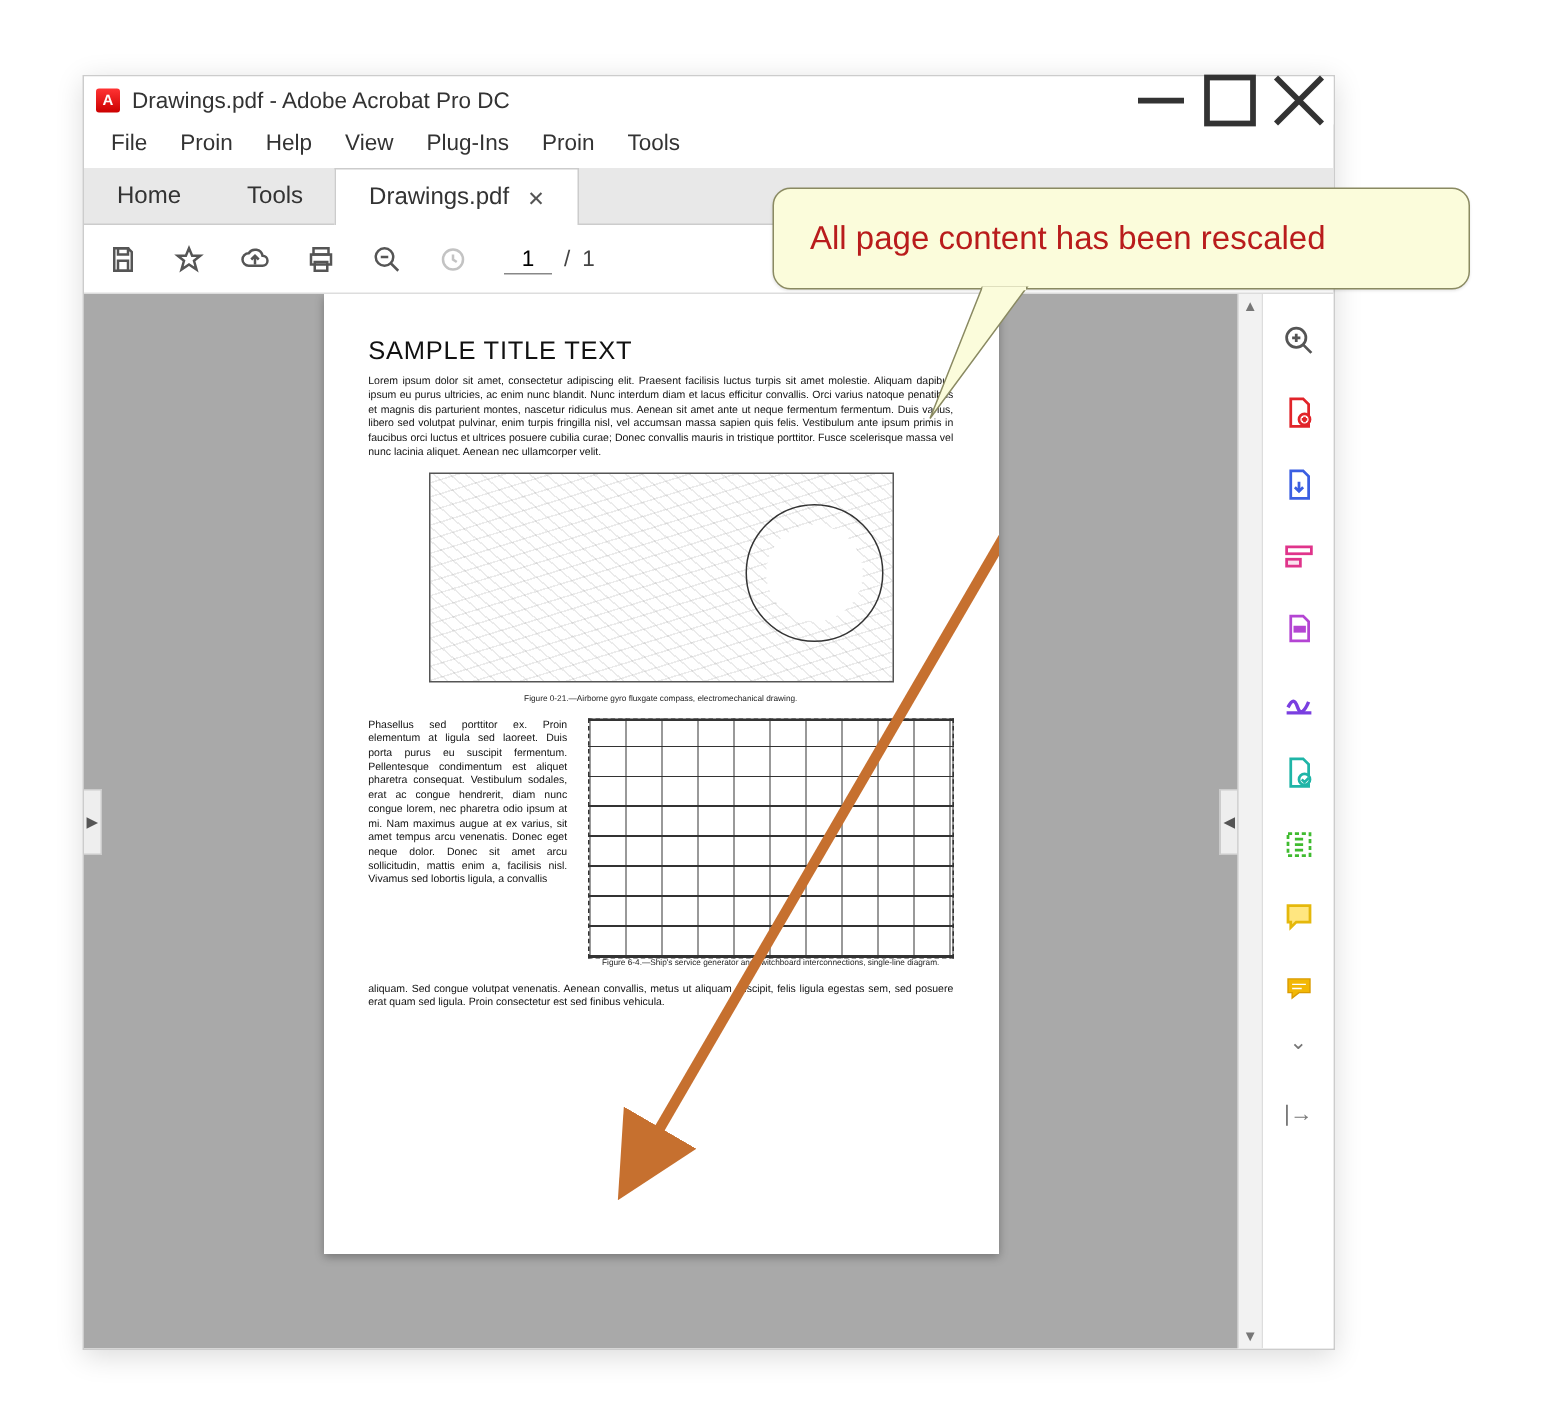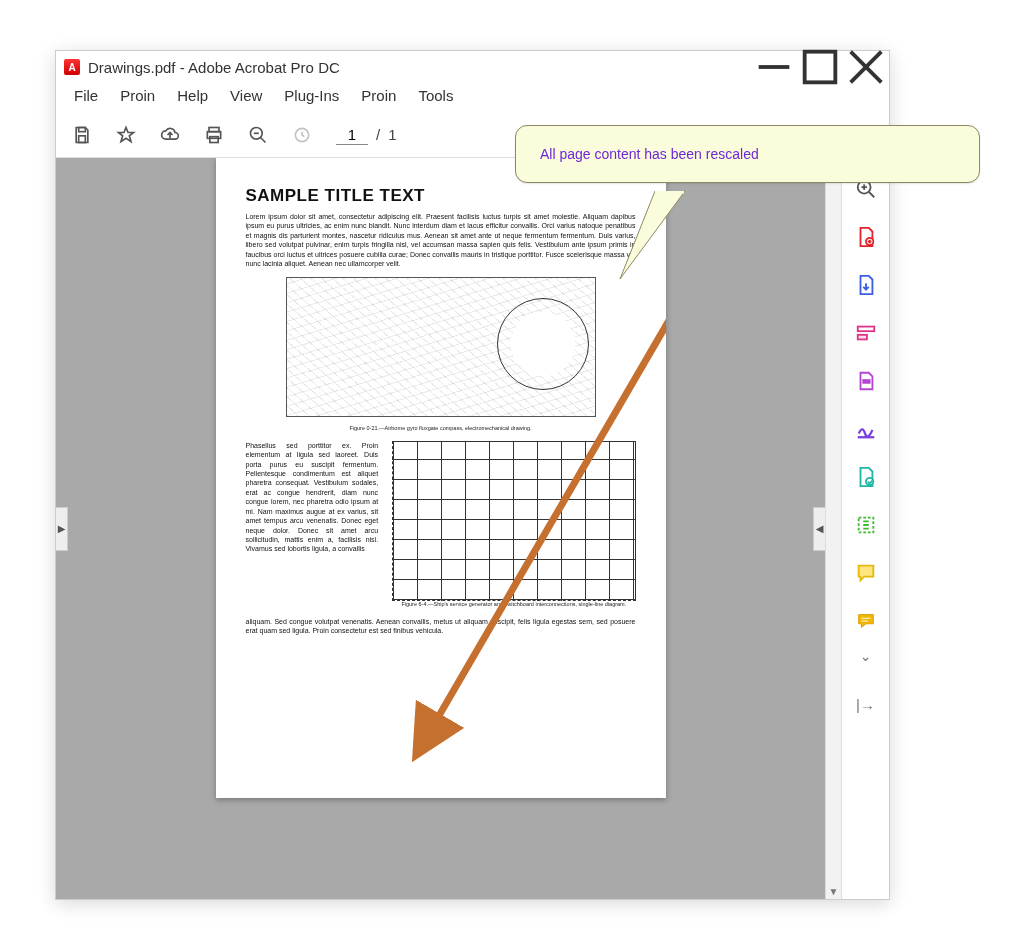--- a/index.html
+++ b/index.html
@@ -155,21 +155,21 @@
     background:#fff;
     width:450px;
     height:640px;
     box-shadow:0 2px 6px rgba(0,0,0,0.3);
     padding: 28px 30px;
     font-size:7px;
     color:#111;
     position:relative;
     overflow:hidden;
   }
-  .page h1 { font-size:17px;margin:0 0 6px 0; font-weight:bold; letter-spacing:0.5px; font-family:Arial,sans-serif;}
+  .page h1 { font-size:17px;margin:0 0 6px 0; font-weight:normal; letter-spacing:0.5px; font-family:Arial,sans-serif;}
   .page p { margin:0 0 8px 0; line-height:1.35; text-align:justify;}
   .page .diagram {
     margin:8px auto;
     width:310px;height:140px;
     background-image:
       repeating-linear-gradient(41deg,rgba(0,0,0,0.08) 0 1px,transparent 1px 7px),
       repeating-linear-gradient(-17deg,rgba(0,0,0,0.08) 0 1px,transparent 1px 9px);
     border:1px solid #555;
     position:relative;
   }
@@ -199,22 +199,22 @@
   .callout {
     position:absolute;
     left:515px; top:125px;
     width:465px;
   }
   .callout .bubble {
     background:#fbfcdb;
     border:1px solid #8a8a62;
     border-radius:12px;
     padding:20px 24px;
-    font-size:14px;
-    color:#6d28d9;
+    font-size:22px;
+    color:#b91c1c;
     box-shadow:0 1px 2px rgba(0,0,0,0.1);
   }
   .callout .tail {
     position:absolute;
     left:100px; top:66px;
     width:80px;height:90px;
   }
 </style>
 </head>
 <body>
@@ -246,20 +246,32 @@
   <div class="menubar">
     <span>File</span>
     <span>Proin</span>
     <span>Help</span>
     <span>View</span>
     <span>Plug-Ins</span>
     <span>Proin</span>
     <span>Tools</span>
   </div>
 
+  <div class="tabbar">
+    <div class="tab">
+        <span>Home</span>
+      </div>
+    <div class="tab">
+        <span>Tools</span>
+      </div>
+    <div class="tab active">
+      <span>Drawings.pdf</span>
+      <span class="close-x">✕</span>
+    </div>
+  </div>
 
   <div class="toolbar">
     <div class="tbtn">
         <svg viewBox="0 0 24 24" fill="none" stroke="#555" stroke-width="2">
           <path d="M5 3h11l3 3v15H5z"></path>
           <rect x="8" y="3" width="8" height="5"></rect>
           <rect x="8" y="13" width="8" height="8"></rect>
         </svg>
       </div>
     <div class="tbtn">

